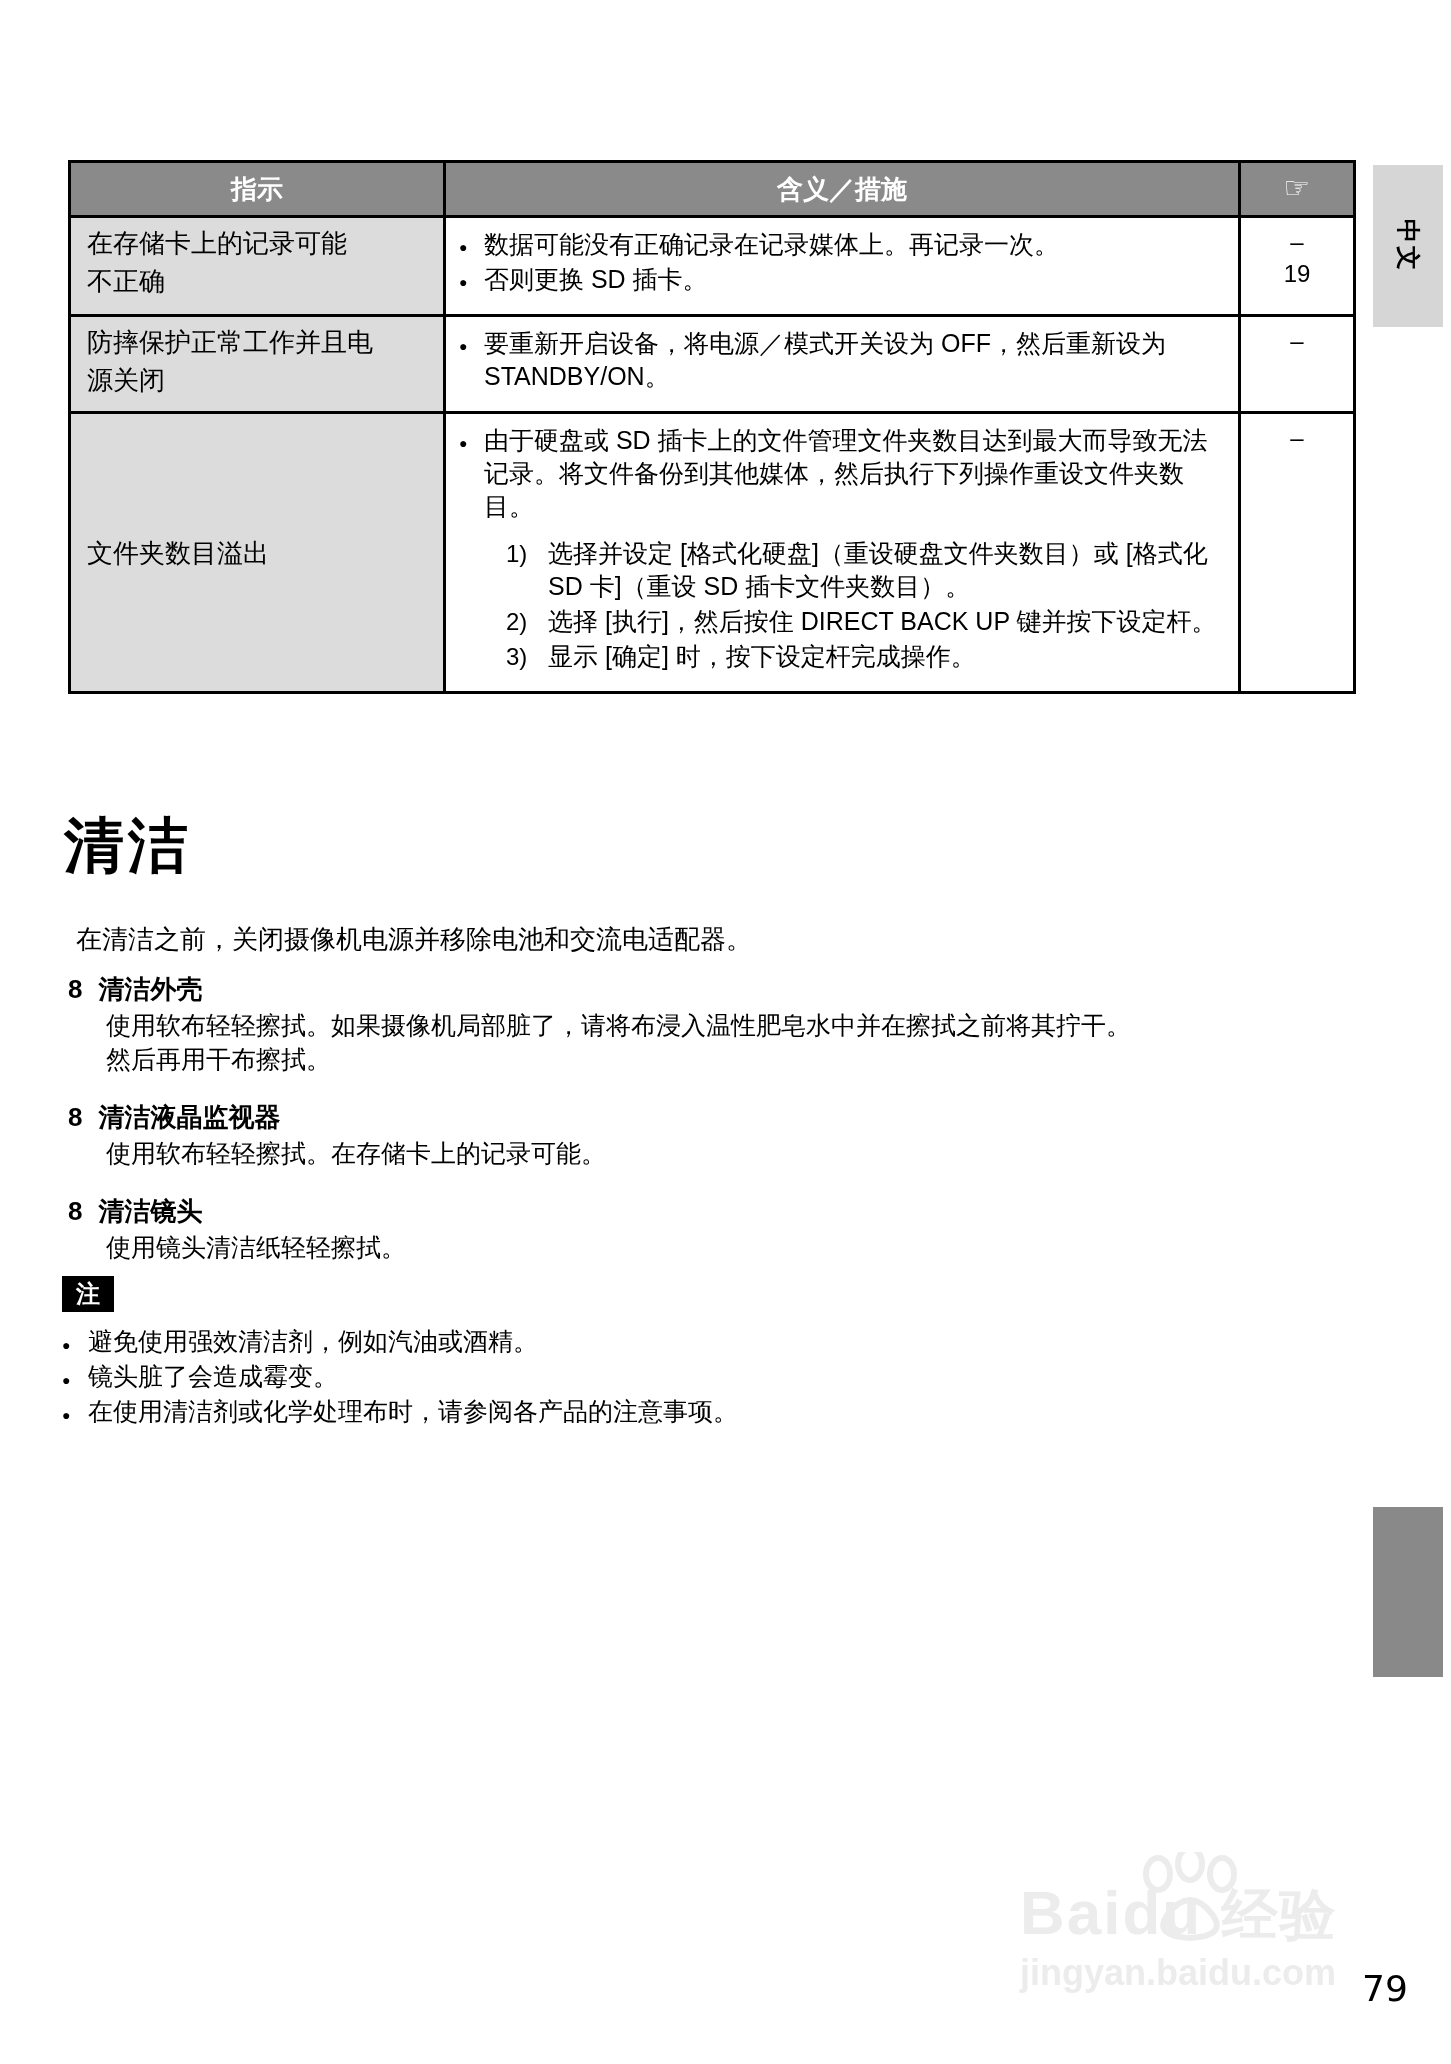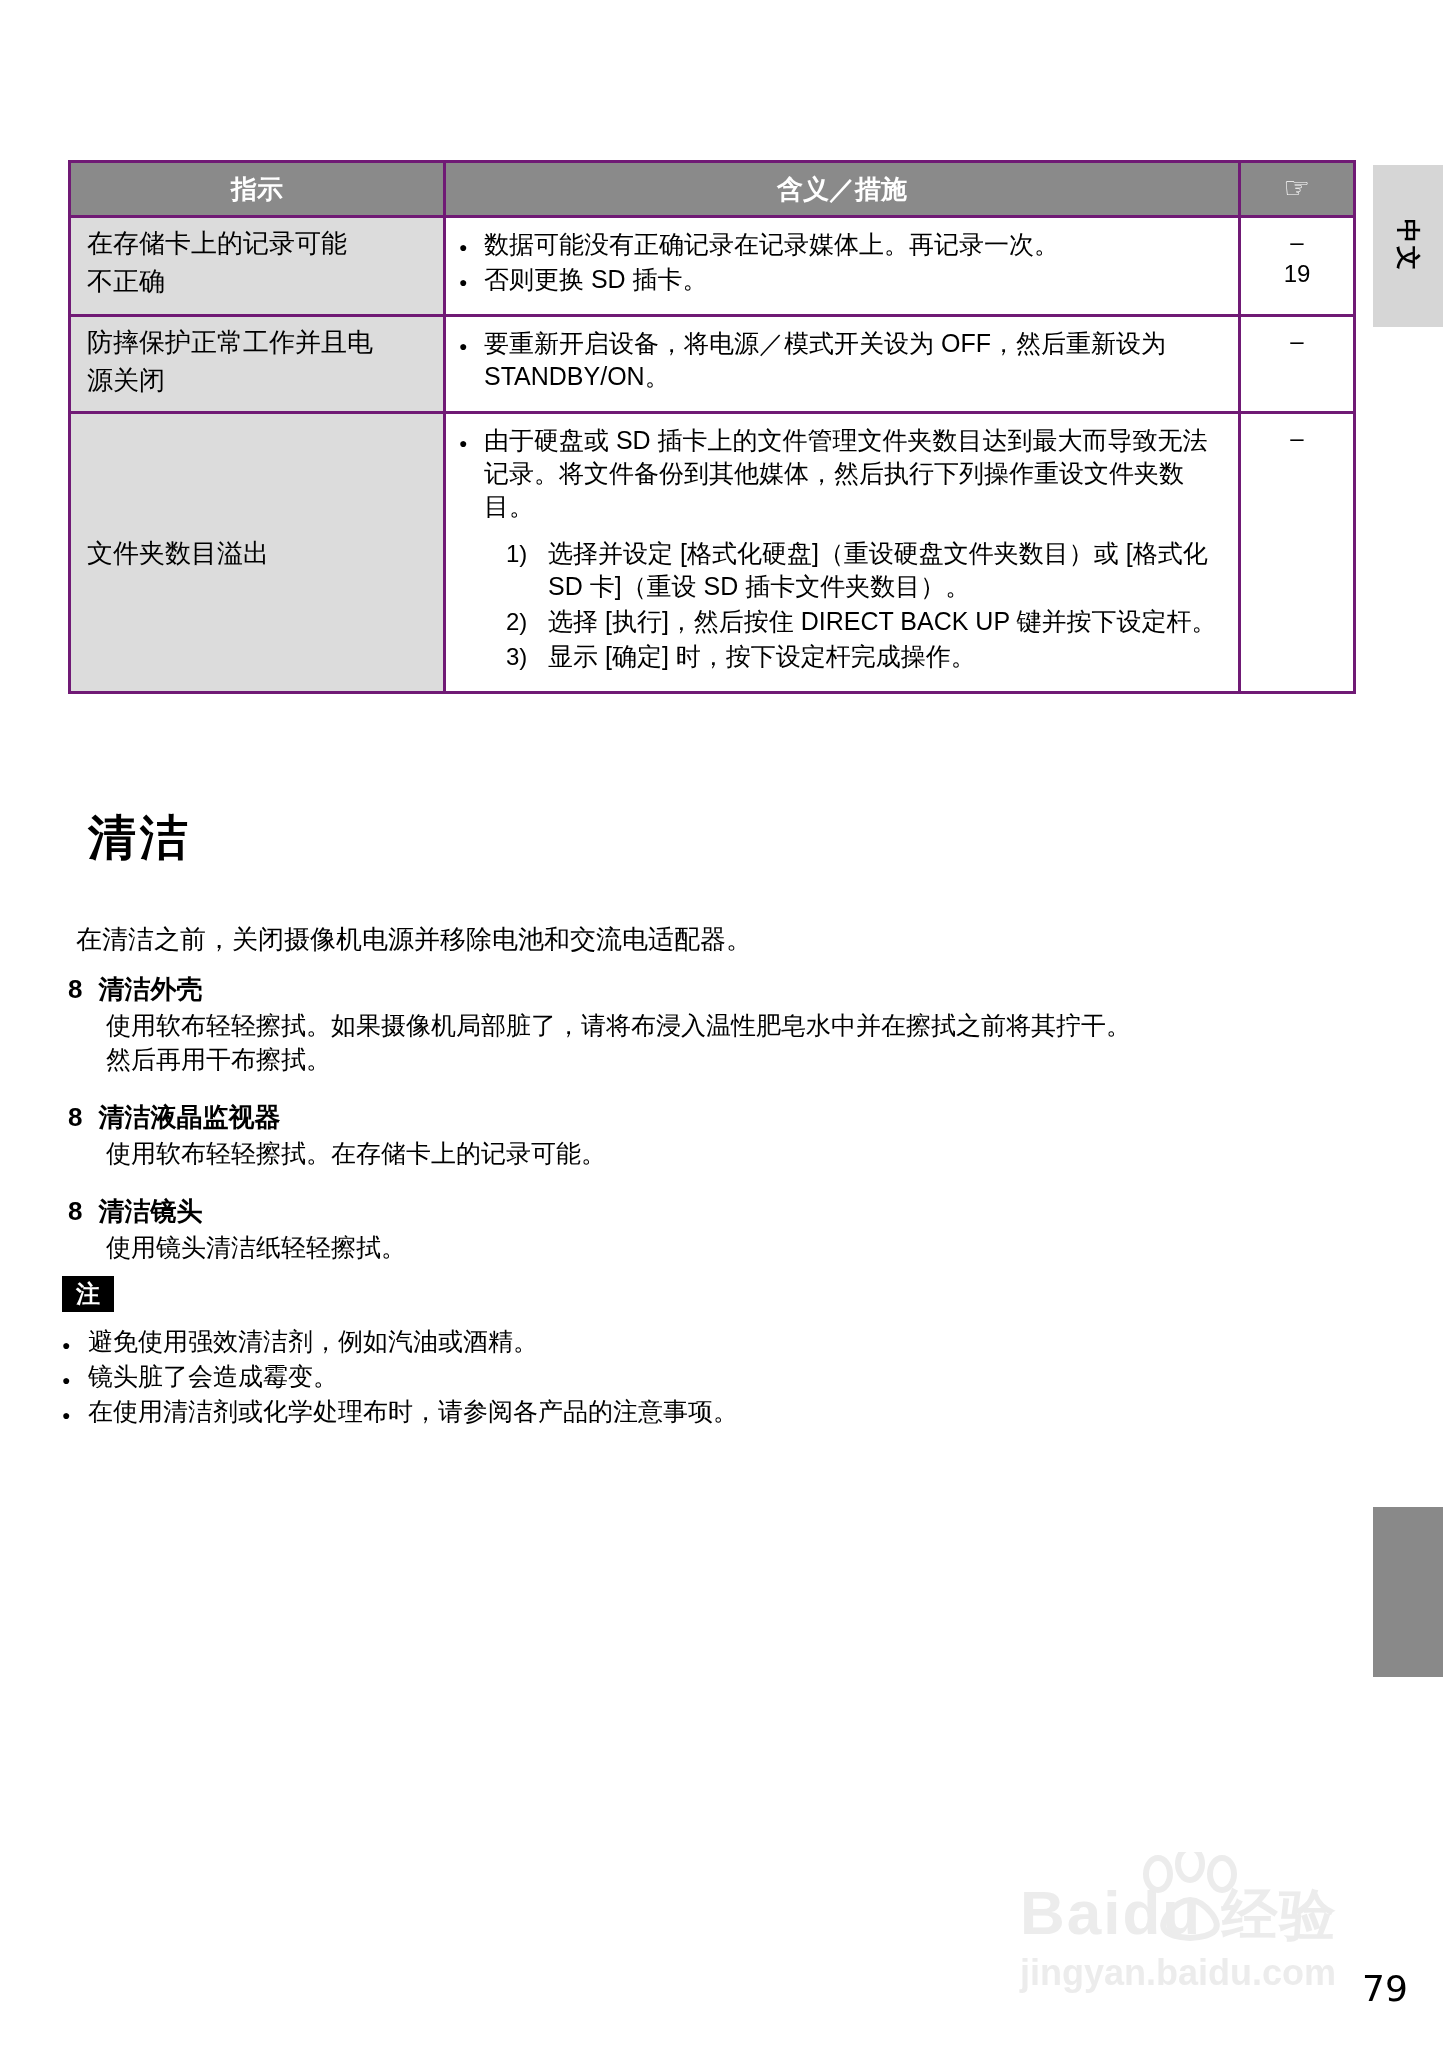--- a/index.html
+++ b/index.html
@@ -7,21 +7,21 @@
     position:relative;width:1451px;height:2064px;background:#ffffff;
     font-family:"Liberation Sans","DejaVu Sans",sans-serif;color:#000;
     overflow:hidden;
   }
 
   
   table.err{
     position:absolute;left:68px;top:160px;width:1285px;
     border-collapse:collapse;table-layout:fixed;
   }
-  table.err th,table.err td{border:3px solid #701a75;vertical-align:top;}
+  table.err th,table.err td{border:3px solid #000000;vertical-align:top;}
   table.err th{
     background:#8a8a8a;color:#fff;font-weight:bold;font-size:26px;
     height:50px;text-align:center;vertical-align:middle;
   }
   col.c1{width:375px;} col.c2{width:795px;} col.c3{width:115px;}
   td.ind{
     background:#dcdcdc;font-weight:normal;font-size:26px;line-height:38px;
     padding:6px 10px 6px 16px;white-space:pre-line;
   }
   td.ind.mid{vertical-align:middle;}
@@ -30,23 +30,22 @@
   .bullet{position:relative;padding-left:26px;margin:2px 0;}
   .bullet::before{content:"●";position:absolute;left:1px;top:3px;font-size:14px;}
   .steps{margin:14px 0 0 48px;}
   .step{display:flex;margin:2px 0;}
   .step .num{flex:none;width:42px;font-size:24px;}
   .step .txt{flex:1;}
   .hdr-ico{font-size:30px;line-height:30px;}
 
   
   .h1{
-    position:absolute;left:64px;top:806px;font-size:48px;font-weight:bold;
+    position:absolute;left:64px;top:806px;font-size:60px;font-weight:bold;
     letter-spacing:4px;
-    margin-left:24px;
   }
   .intro{position:absolute;left:68px;top:922px;font-size:26px;margin-left:8px;}
   .items{position:absolute;left:68px;top:972px;width:1075px;}
   .item{margin-bottom:24px;}
   .ihead{display:flex;gap:16px;font-size:26px;font-weight:bold;line-height:34px;}
   .ihead .mk{flex:none;}
   .ibody{margin:2px 0 0 38px;font-size:25px;line-height:34px;}
 
   
   .note-badge{

